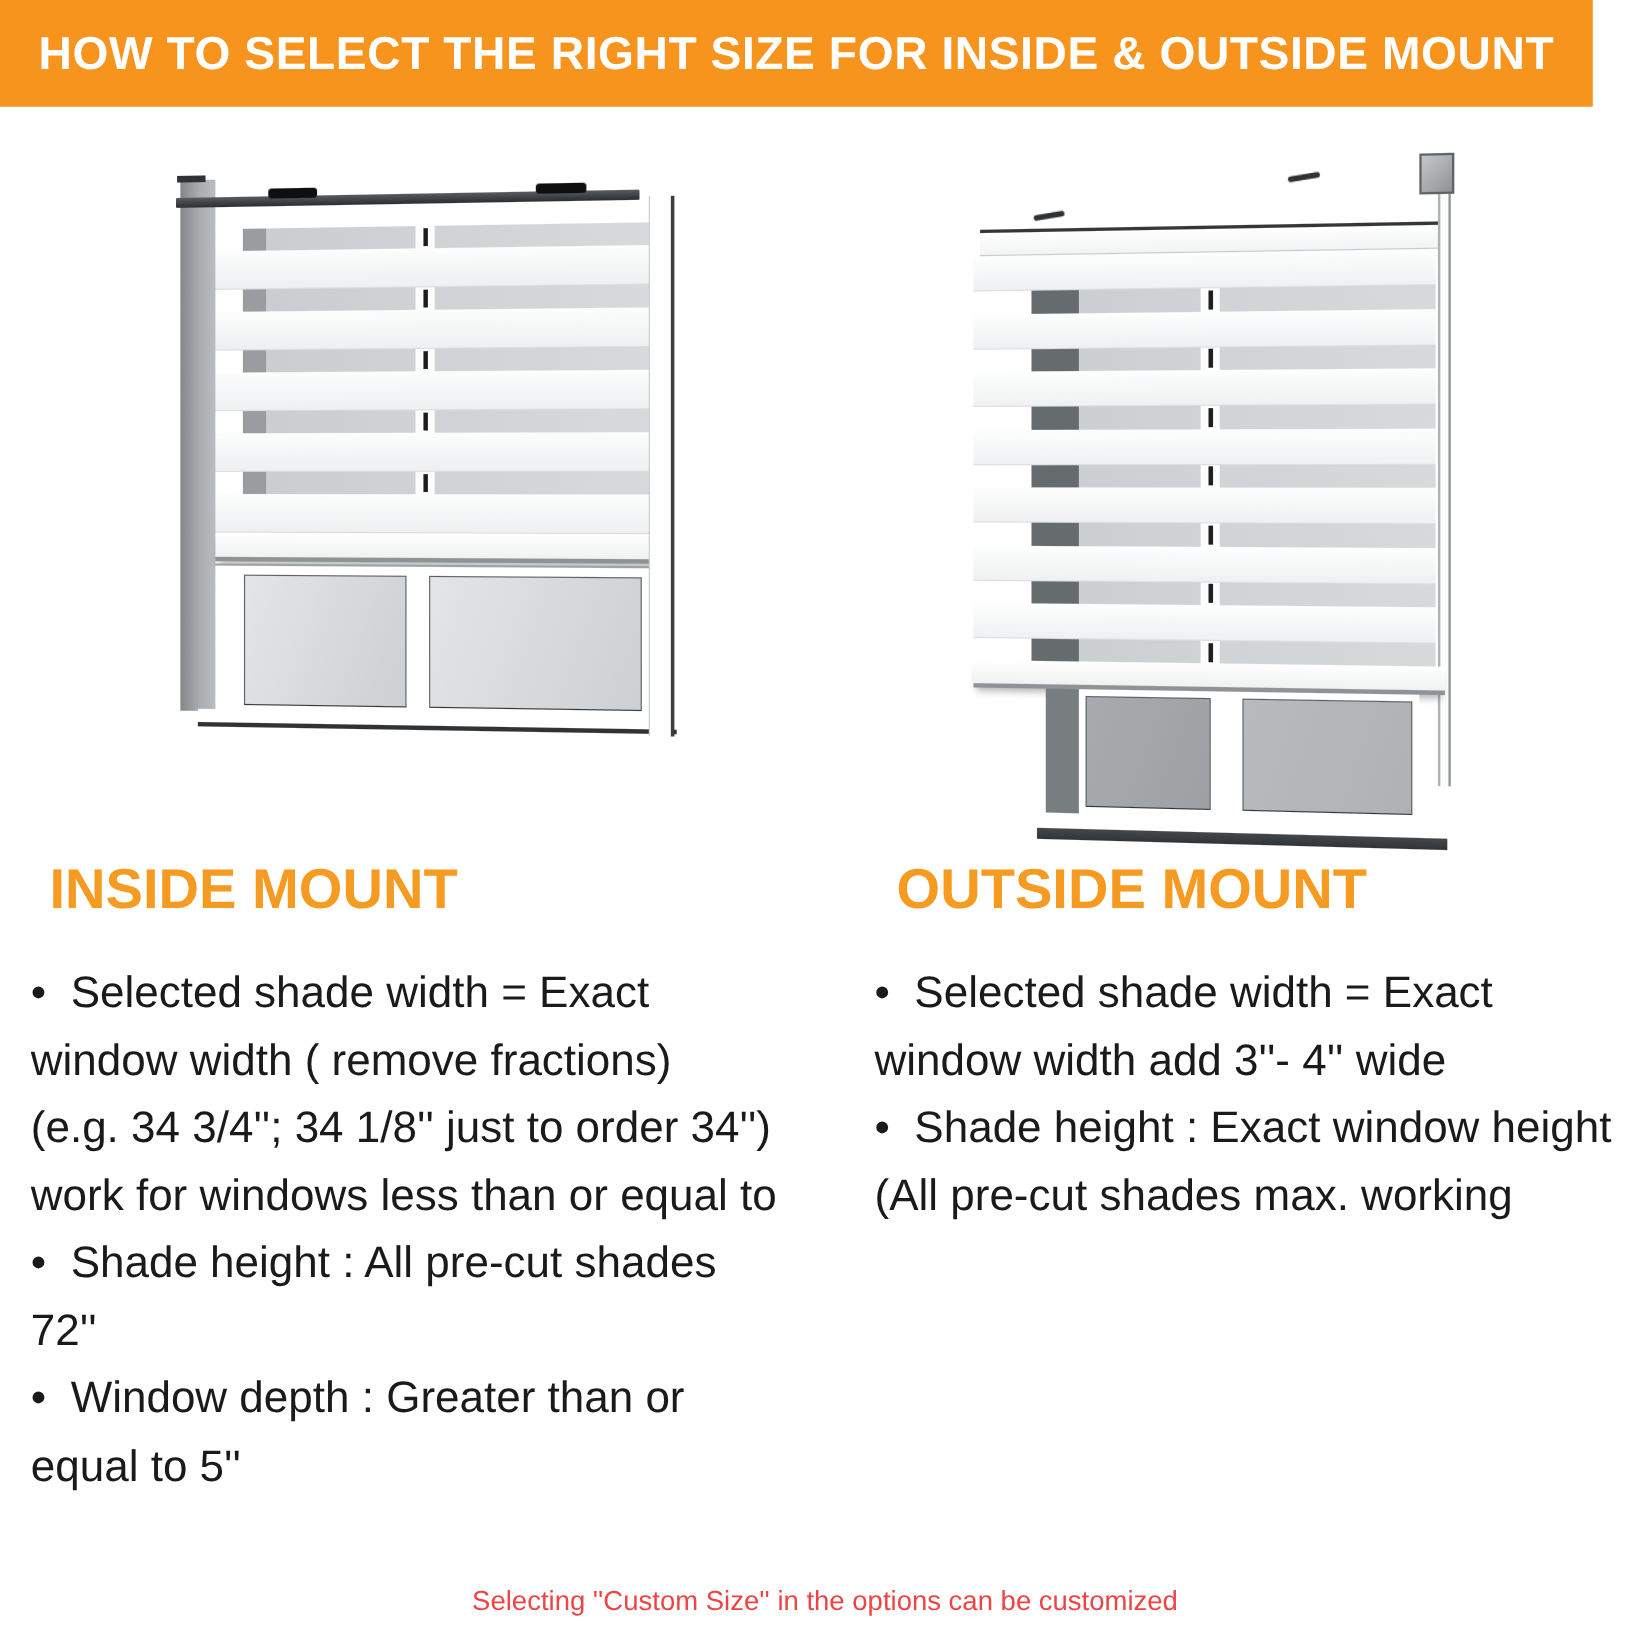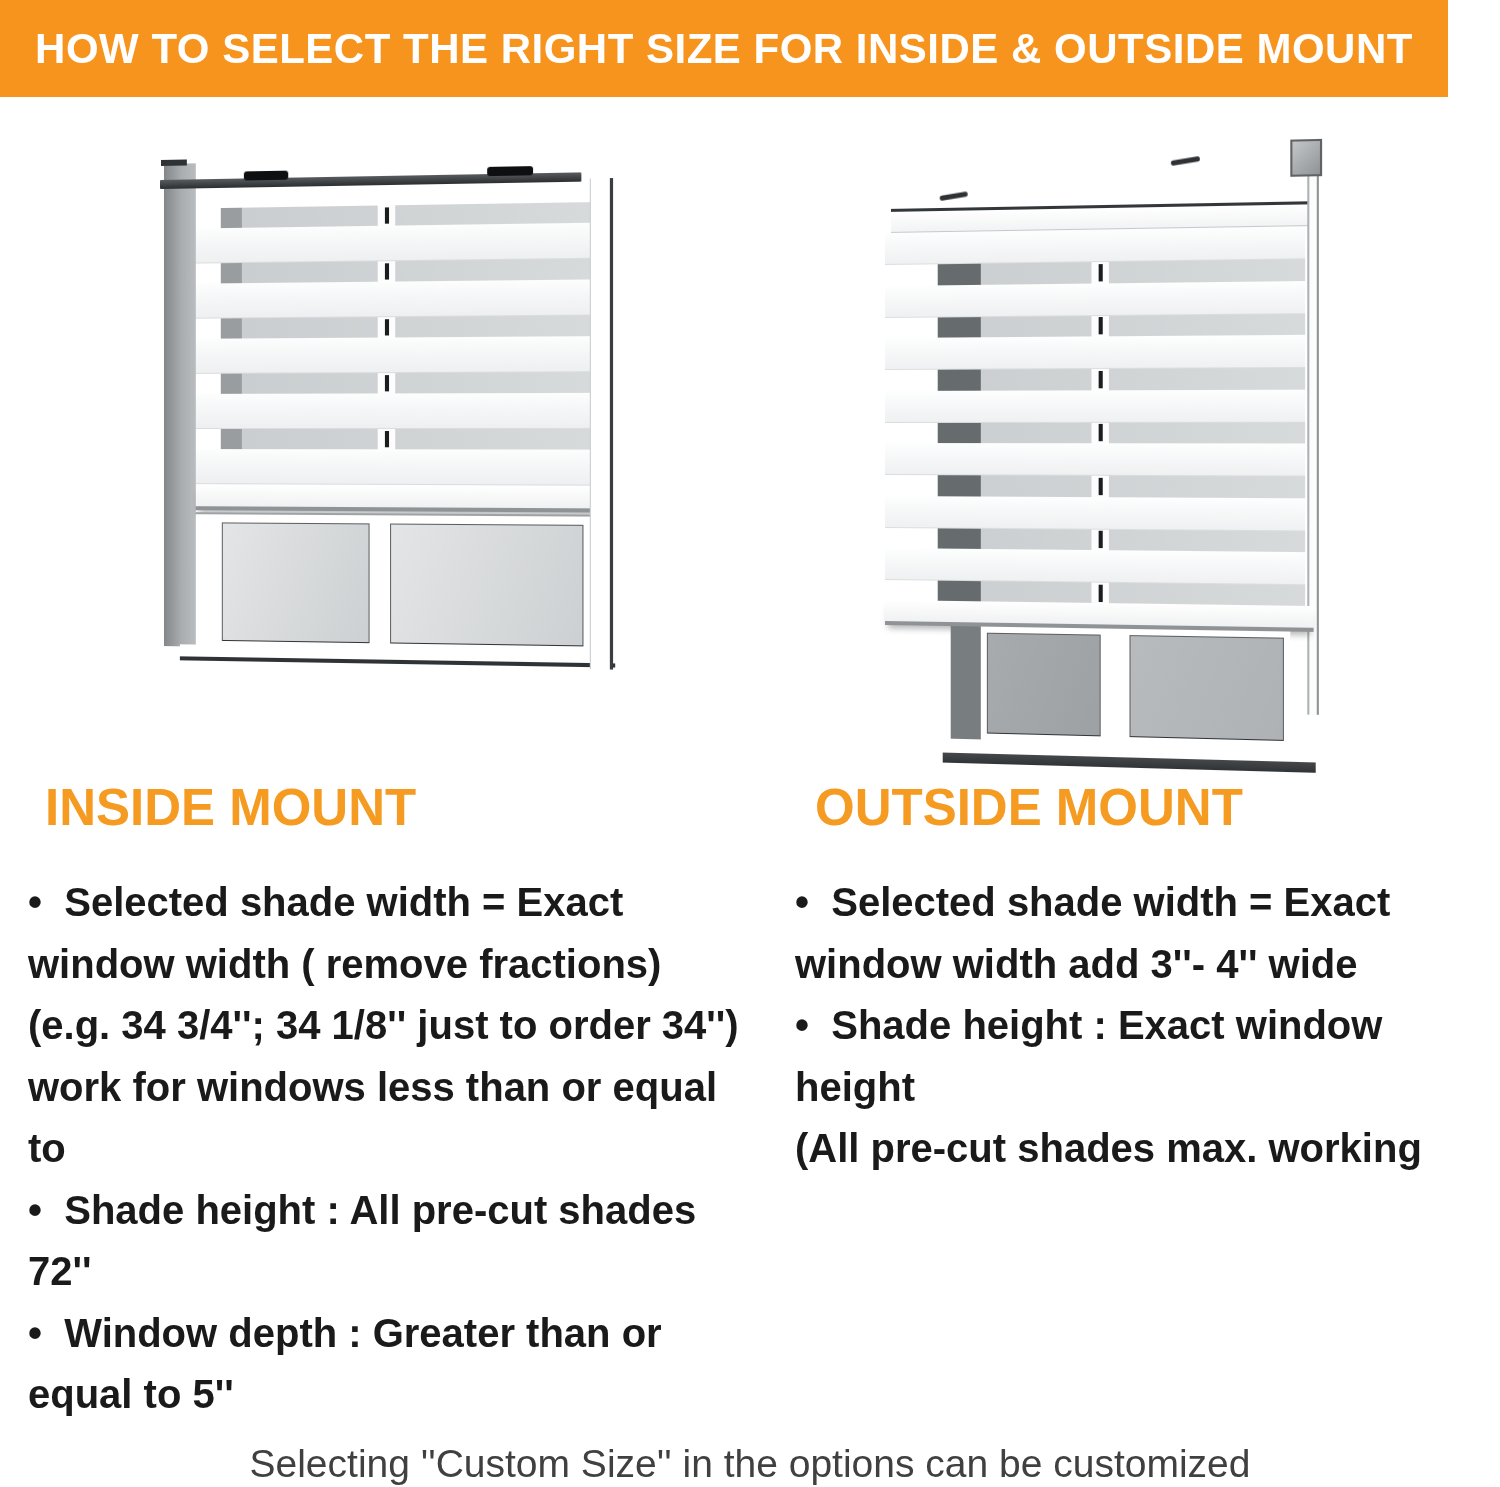--- a/index.html
+++ b/index.html
@@ -85,27 +85,27 @@
   .inner-right .pane-r{left:146px;top:6px;width:148px;height:100px;background:linear-gradient(110deg,#b7bbbd,#aeb2b4);}
   .inner-right .mullion-v{position:absolute;left:118px;top:0;width:28px;height:112px;background:#fff;}
   .inner-right .sill-white{position:absolute;left:58px;top:592px;width:356px;height:14px;background:#fff;}
   .inner-right .sill-dark{position:absolute;left:58px;top:606px;width:362px;height:10px;
       background:linear-gradient(#44484b,#303437);}
 
   
   .col-heading{position:absolute;font-size:51px;font-weight:bold;color:var(--heading-color);white-space:nowrap;}
   .heading-inside{left:45px;top:778px;}
   .heading-outside{left:815px;top:778px;}
-  .text-col{position:absolute;top:872px;font-weight:bold;}
+  .text-col{position:absolute;top:872px;}
   .col-inside{left:28px;width:735px;}
   .col-outside{left:795px;width:705px;}
   .body-line{font-size:40px;line-height:61.5px;color:var(--body-color);white-space:pre-wrap;}
 
   .footer-note{position:absolute;left:0;right:0;top:1442px;text-align:center;}
-  .footer-note span{font-size:39px;color:#404040;}
+  .footer-note span{font-size:25px;color:#ef4444;}
 </style>
 </head>
 <body>
 
 <div class="page">
 
   <header class="banner">
     <span>HOW TO SELECT THE RIGHT SIZE FOR INSIDE &amp; OUTSIDE MOUNT</span>
   </header>
 

